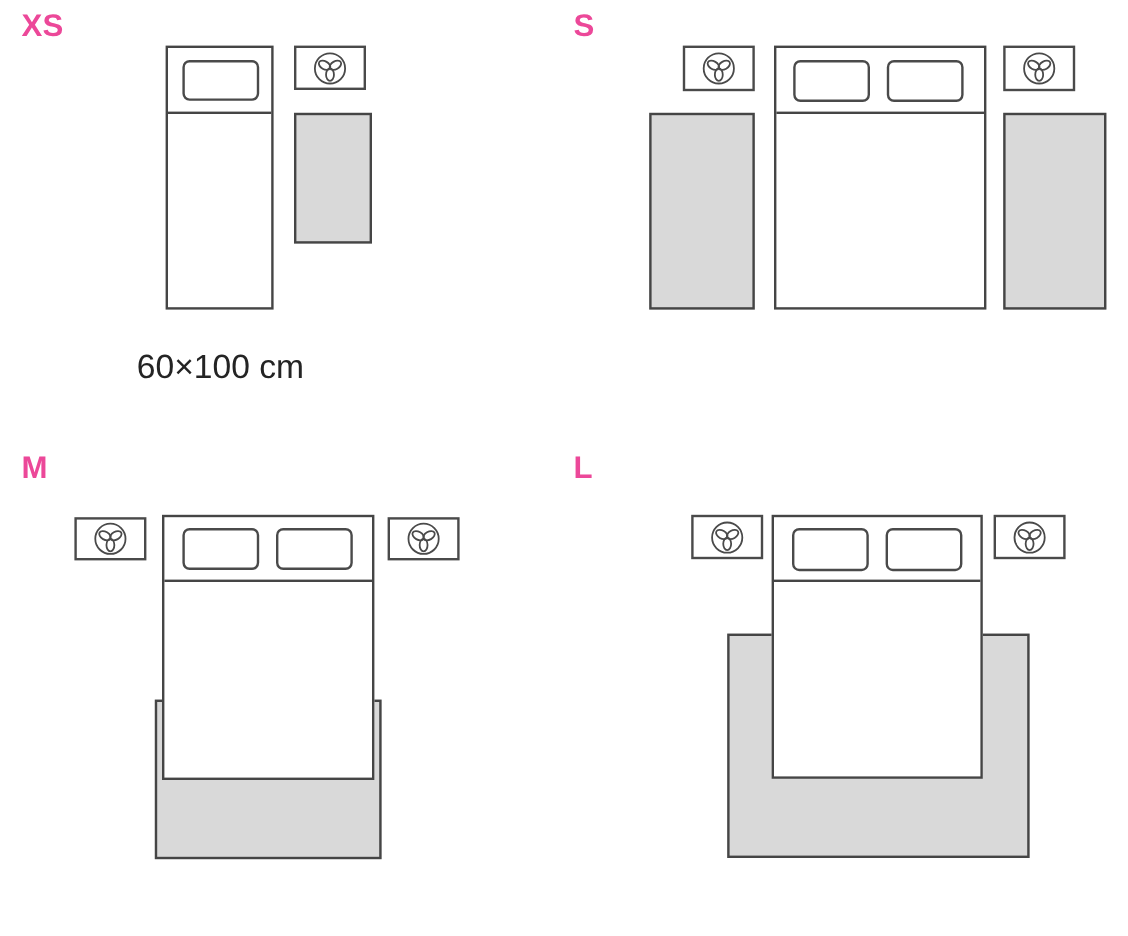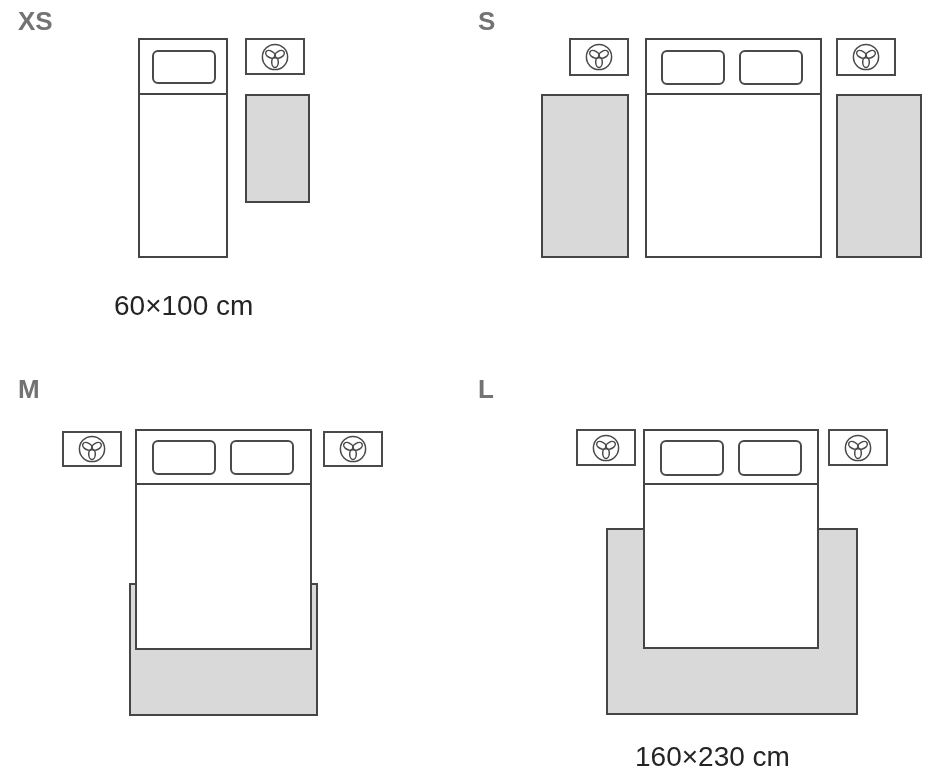--- a/index.html
+++ b/index.html
@@ -11,21 +11,21 @@
     overflow: hidden;
     font-family: "Liberation Sans", sans-serif;
     color: #1e1e1e;
   }
   .panel { position: absolute; left: 0; top: 0; width: 100%; height: 100%; }
   .panel-label {
     position: absolute;
     font-weight: 700;
     font-size: 26px;
     line-height: 1;
-    color: #737373;
+    color: #ec4899;
   }
   .caption {
     position: absolute;
     font-size: 28px;
     line-height: 1;
     color: #242424;
     white-space: nowrap;
   }
   .bed {
     position: absolute;
@@ -172,16 +172,15 @@
     </div>
     <div class="nightstand" style="left:828px; top:429px; width:60px; height:37px;">
       <svg class="plant-svg" width="30" height="30" viewBox="0 0 30 30" fill="none" stroke="#4a4a4a" stroke-width="1.5">
         <circle cx="15" cy="15" r="12.6"></circle>
         <ellipse cx="15" cy="20.2" rx="3.3" ry="5.2"></ellipse>
         <ellipse cx="15" cy="20.2" rx="3.3" ry="5.2" transform="rotate(120 15 15)"></ellipse>
         <ellipse cx="15" cy="20.2" rx="3.3" ry="5.2" transform="rotate(240 15 15)"></ellipse>
       </svg>
     </div>
 
-    <div class="caption" style="left:635px; top:743px; width:200px;">160×230 cm</div>
   </section>
 
 </div>
 
 </body></html>

